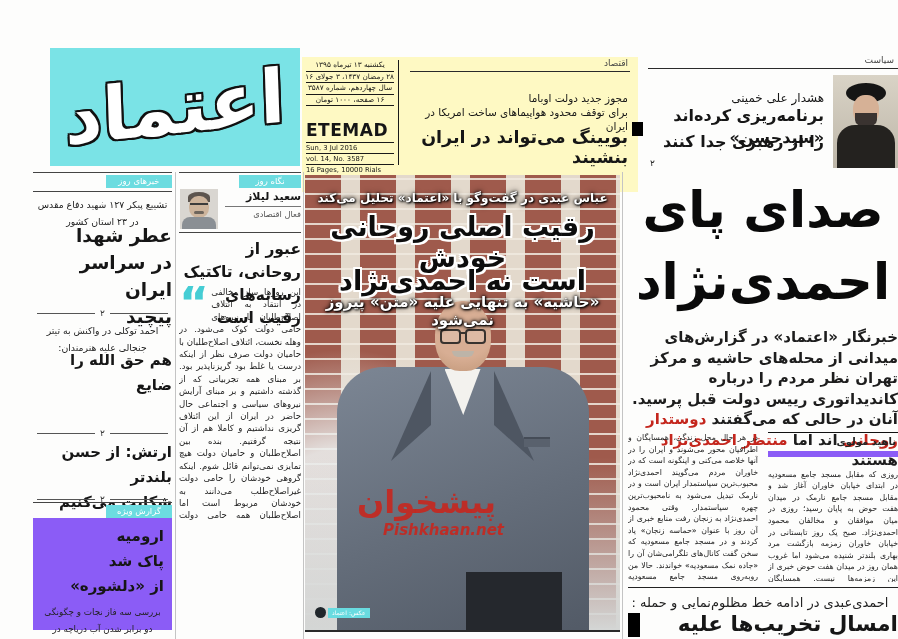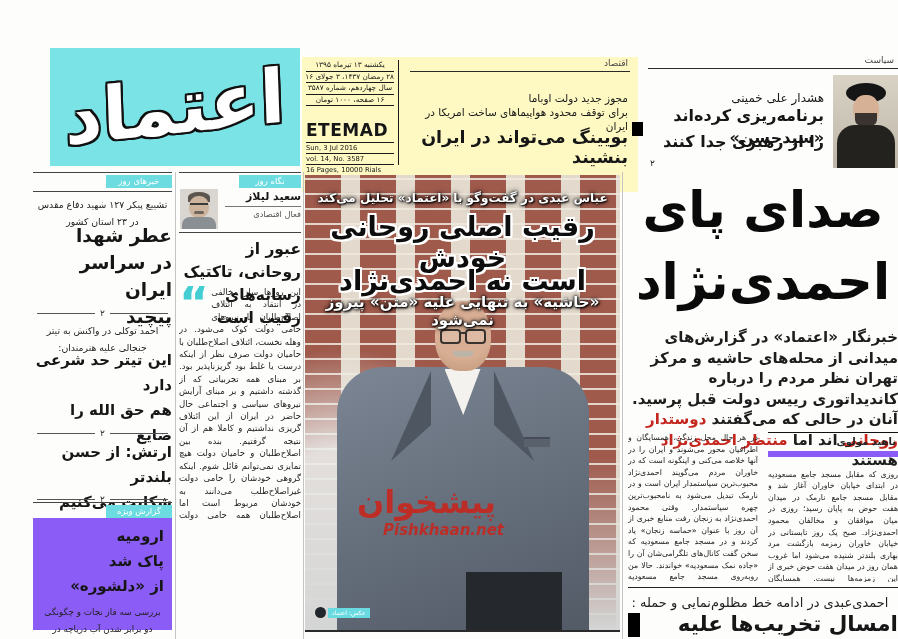--- a/index.html
+++ b/index.html
@@ -177,21 +177,20 @@
       <div>پیچید</div>
     </div>
     <div class="divnum abs" style="top:136px;left:4px;right:4px;">
       <span class="dline"></span>
       <span class="num">۲</span>
       <span class="dline"></span>
     </div>
 
     <div class="kicker-sm abs" style="top:150px;left:0;right:0;">احمد توکلی در واکنش به تیتر جنجالی علیه هنرمندان:</div>
     <div class="news-h h-med abs" style="top:176px;left:0;right:0;">
-      <div>این تیتر حد شرعی دارد</div>
       <div>هم حق الله را ضایع</div>
     </div>
     <div class="divnum abs" style="top:256px;left:4px;right:4px;">
       <span class="dline"></span>
       <span class="num">۲</span>
       <span class="dline"></span>
     </div>
 
     <div class="news-h h-med abs" style="top:268px;left:0;right:0;">
       <div>ارتش: از حسن بلندتر</div>

